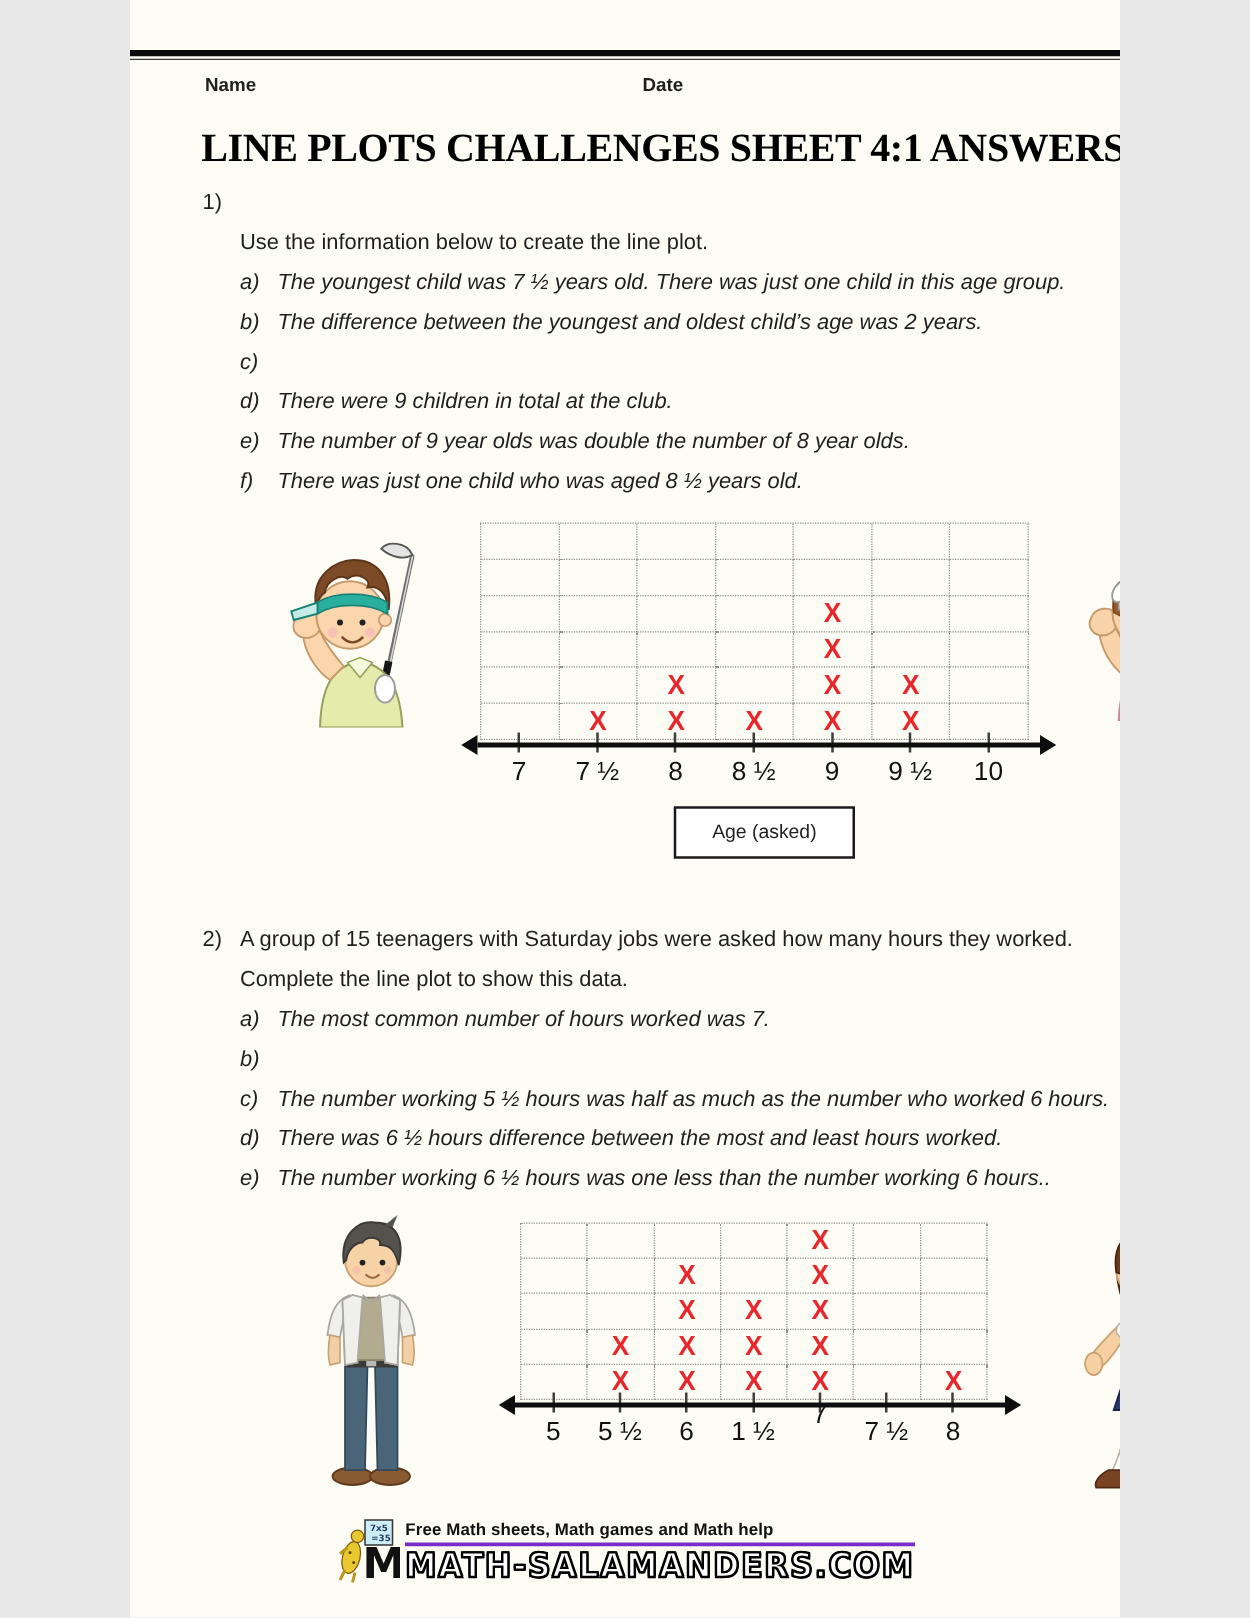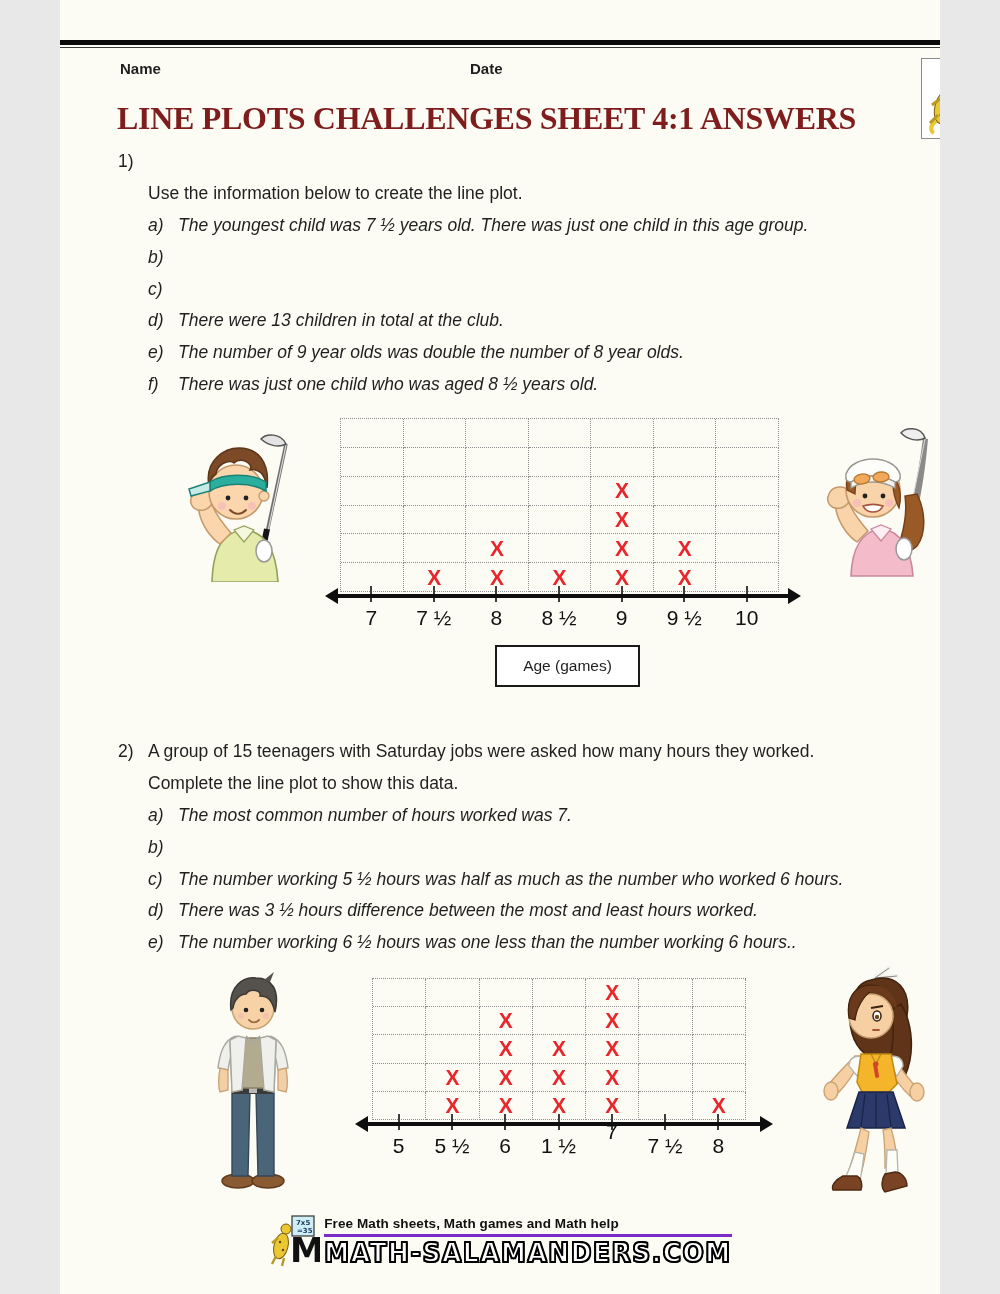--- a/index.html
+++ b/index.html
@@ -1,30 +1,30 @@
 <!DOCTYPE html>
 <html><head>
 <meta charset="utf-8">
 <style>
   html,body{margin:0;padding:0;background:#e8e8e8;}
-  .page{position:relative;width:880px;height:1294px;margin:0 auto;background:#fcfcf5;
+  .page{position:relative;width:792px;height:1294px;margin:0 auto;background:#fcfcf5;
         font-family:"Liberation Sans",sans-serif;color:#1f1f1f;overflow:hidden;text-decoration:underline;}
 
   
   .top-rule{position:absolute;left:0;top:40px;width:100%;height:5px;background:#0a0a0a;}
   .top-rule-thin{position:absolute;left:0;top:47px;width:100%;height:1px;background:#3a3a3a;}
 
   .name-label{position:absolute;left:60px;top:60px;font-size:15px;font-weight:600;}
   .date-label{position:absolute;left:410px;top:60px;font-size:15px;font-weight:600;}
 
   .corner-logo{position:absolute;left:861px;top:58px;width:78px;height:79px;background:#fff;
                border:1px solid #8a8a8a;}
 
   .title{position:absolute;left:57px;top:100px;font-family:"Liberation Serif",serif;
-         font-size:32px;font-weight:700;color:#7f1d1d;letter-spacing:-0.3px;white-space:nowrap;}
+         font-size:32px;font-weight:700;color:#000000;letter-spacing:-0.3px;white-space:nowrap;}
 
   
   .q{position:absolute;left:58px;width:900px;font-size:17.5px;}
   .qrow{display:flex;height:31.8px;align-items:center;}
   .qnum{width:30px;flex:none;}
   .qindent{width:30px;flex:none;}
   .qletter{width:30px;flex:none;font-style:italic;}
   .qitem{font-style:italic;}
   .qtext,.qitem{white-space:nowrap;}
 
@@ -112,29 +112,30 @@
         <span class="qtext">Use the information below to create the line plot.</span>
       </div>
     <div class="qrow">
         <span class="qindent"></span>
         <span class="qletter">a)</span>
         <span class="qitem">The youngest child was 7 ½ years old. There was just one child in this age group.</span>
       </div>
     <div class="qrow">
         <span class="qindent"></span>
         <span class="qletter">b)</span>
+        <span class="qitem">The difference between the youngest and oldest child’s age was 2 years.</span>
       </div>
     <div class="qrow">
         <span class="qindent"></span>
         <span class="qletter">c)</span>
       </div>
     <div class="qrow">
         <span class="qindent"></span>
         <span class="qletter">d)</span>
-        <span class="qitem">There were 13 children in total at the club.</span>
+        <span class="qitem">There were 9 children in total at the club.</span>
       </div>
     <div class="qrow">
         <span class="qindent"></span>
         <span class="qletter">e)</span>
         <span class="qitem">The number of 9 year olds was double the number of 8 year olds.</span>
       </div>
     <div class="qrow">
         <span class="qindent"></span>
         <span class="qletter">f)</span>
         <span class="qitem">There was just one child who was aged 8 ½ years old.</span>
@@ -222,21 +223,21 @@
           <div class="xlabel" style="left: 35.7143%;">8</div>
           <div class="xlabel" style="left: 50%;">8 ½</div>
           <div class="xlabel" style="left: 64.2857%;">9</div>
           <div class="xlabel" style="left: 78.5714%;">9 ½</div>
           <div class="xlabel" style="left: 92.8571%;">10</div>
         </div>
     </div>
     <div class="axis" style="top:176px"></div>
   </div>
   <div class="axis-title-box" style="left:435px;top:645px;width:141px;height:38px">
-    <span>Age (games)</span>
+    <span>Age (asked)</span>
   </div>
 
   <div class="figure" style="left:120px;top:430px;width:128px;height:152px">
     <svg viewBox="0 0 128 152">
       <line x1="82" y1="126" x2="106" y2="14" stroke="#6e6e6e" stroke-width="3.5"></line>
       <line x1="83" y1="125" x2="106" y2="15" stroke="#d8d8d8" stroke-width="1.2"></line>
       <path d="M106,14 C101,3 86,3 81,9 C89,16 99,18 106,14 Z" fill="#e4e4e4" stroke="#555" stroke-width="1.5"></path>
       <line x1="81" y1="128" x2="87" y2="99" stroke="#161616" stroke-width="6"></line>
       <path d="M32,152 C33,119 42,103 64,99 C86,103 96,119 98,152 Z" fill="#e4ebab" stroke="#94a05c" stroke-width="1.6"></path>
       <path d="M54,100 L64,112 L74,100 L64,96 Z" fill="#f4f8dd" stroke="#94a05c" stroke-width="1.2"></path>
@@ -302,21 +303,21 @@
         <span class="qletter">b)</span>
       </div>
     <div class="qrow">
         <span class="qindent"></span>
         <span class="qletter">c)</span>
         <span class="qitem">The number working 5 ½ hours was half as much as the number who worked 6 hours.</span>
       </div>
     <div class="qrow">
         <span class="qindent"></span>
         <span class="qletter">d)</span>
-        <span class="qitem">There was 3 ½ hours difference between the most and least hours worked.</span>
+        <span class="qitem">There was 6 ½ hours difference between the most and least hours worked.</span>
       </div>
     <div class="qrow">
         <span class="qindent"></span>
         <span class="qletter">e)</span>
         <span class="qitem">The number working 6 ½ hours was one less than the number working 6 hours..</span>
       </div>
   </div>
 
   <div class="plot" style="left:294px;top:978px;width:420px;height:184px">
     <div class="grid-wrap" style="left:18px;width:373px;height:141px">

